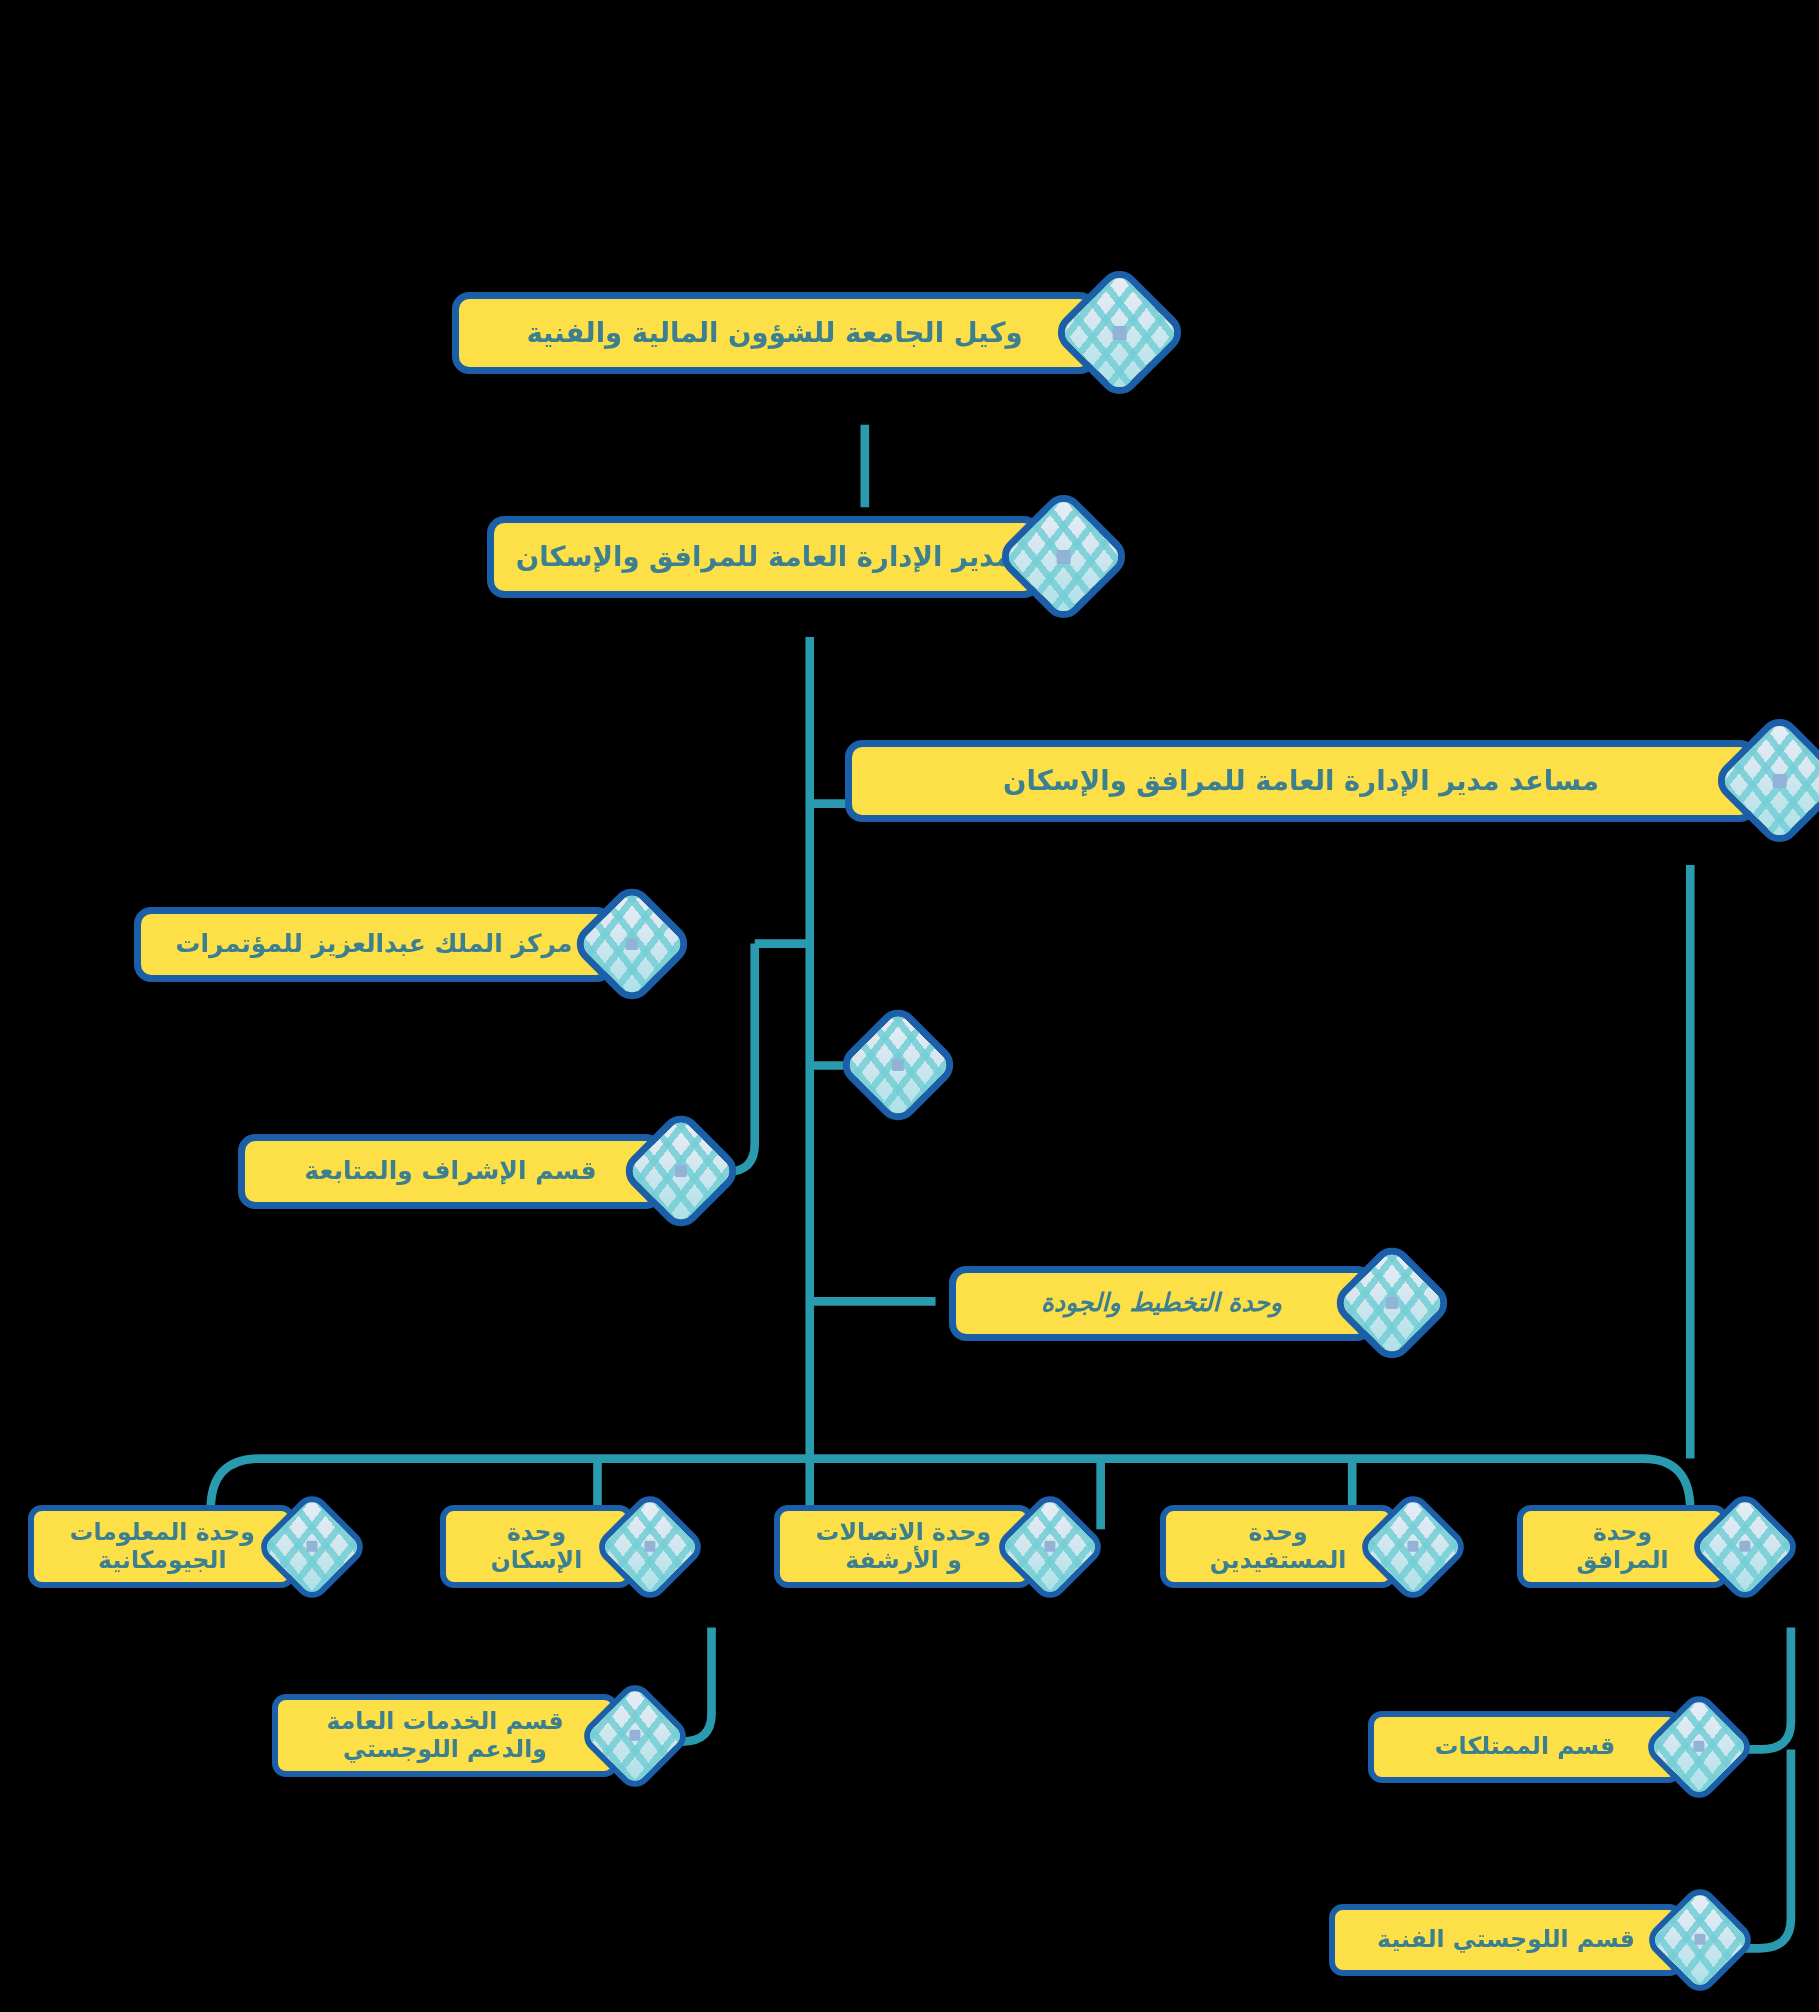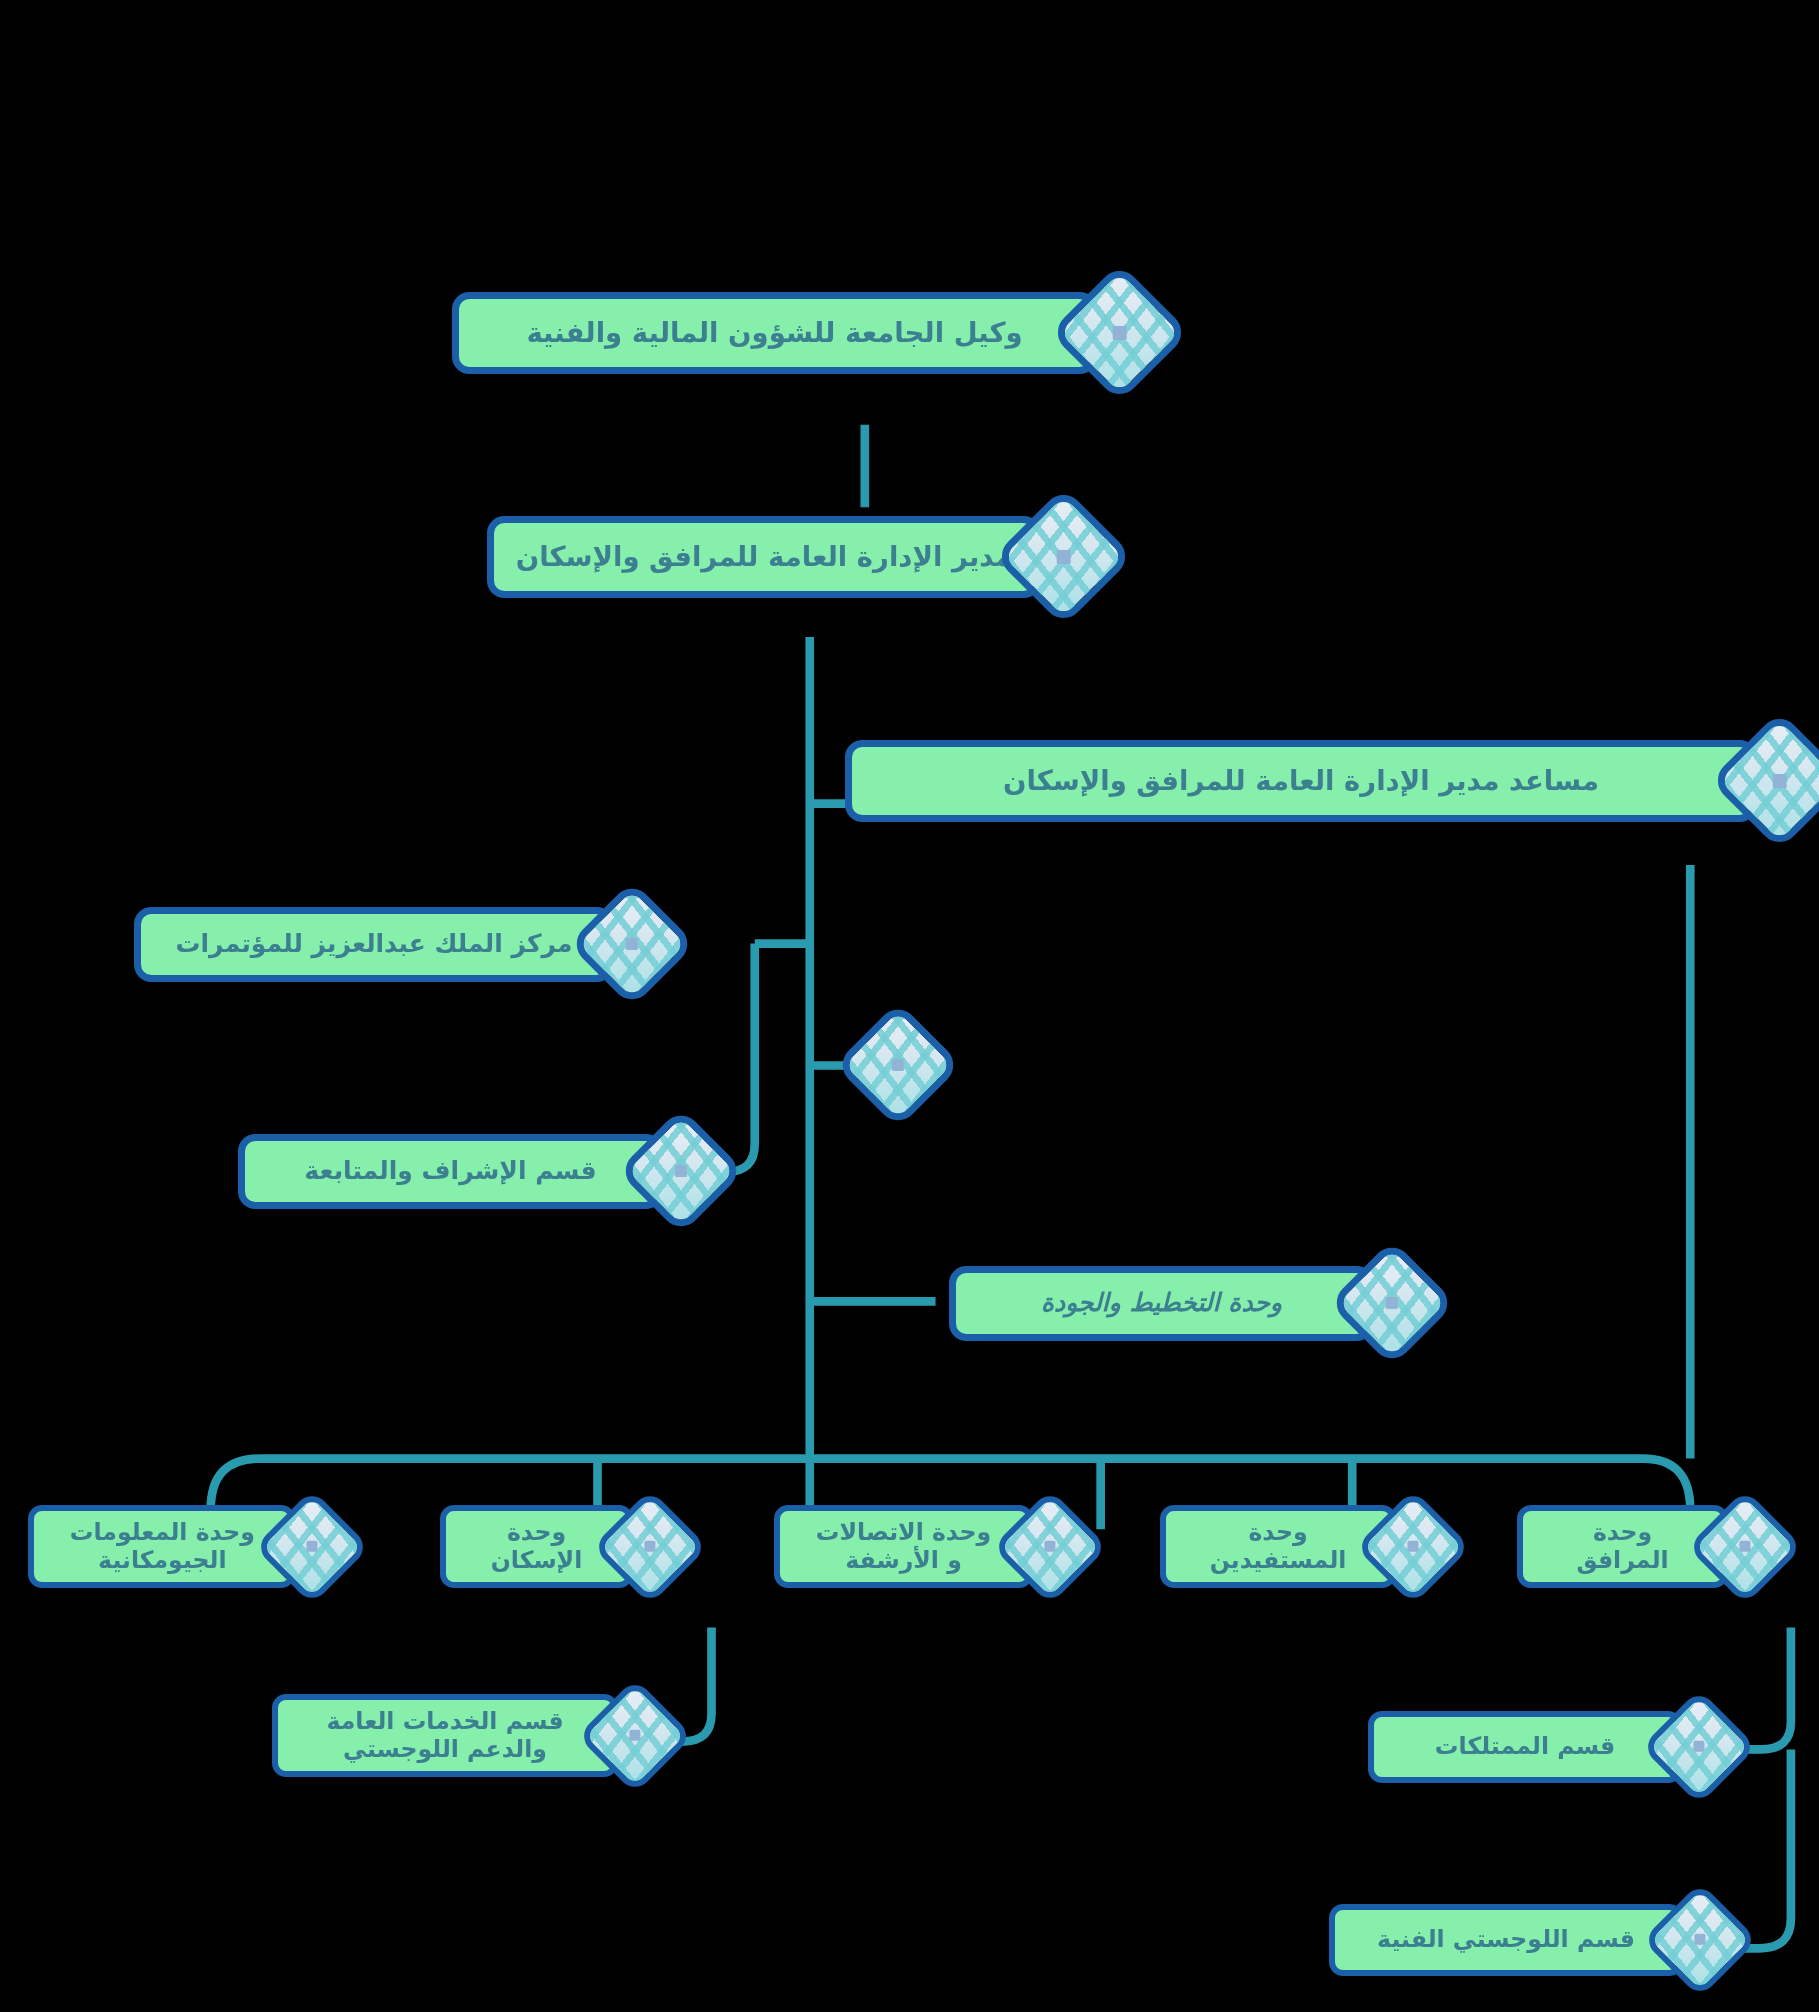--- a/index.html
+++ b/index.html
@@ -25,21 +25,21 @@
   .node {
     position: absolute;
     display: flex;
     flex-direction: row-reverse;
     align-items: center;
     justify-content: flex-start;
   }
   
   .plate {
     box-sizing: border-box;
-    background: #86efac;
+    background: #fde047;
     border: 7px solid #1b5fa8;
     border-radius: 17.3px;
     display: flex;
     align-items: center;
     justify-content: center;
     padding: 7.9px 20.4px 7.9px 20.4px;
     position: relative;
     z-index: 2;
   }
   .plate-label {

